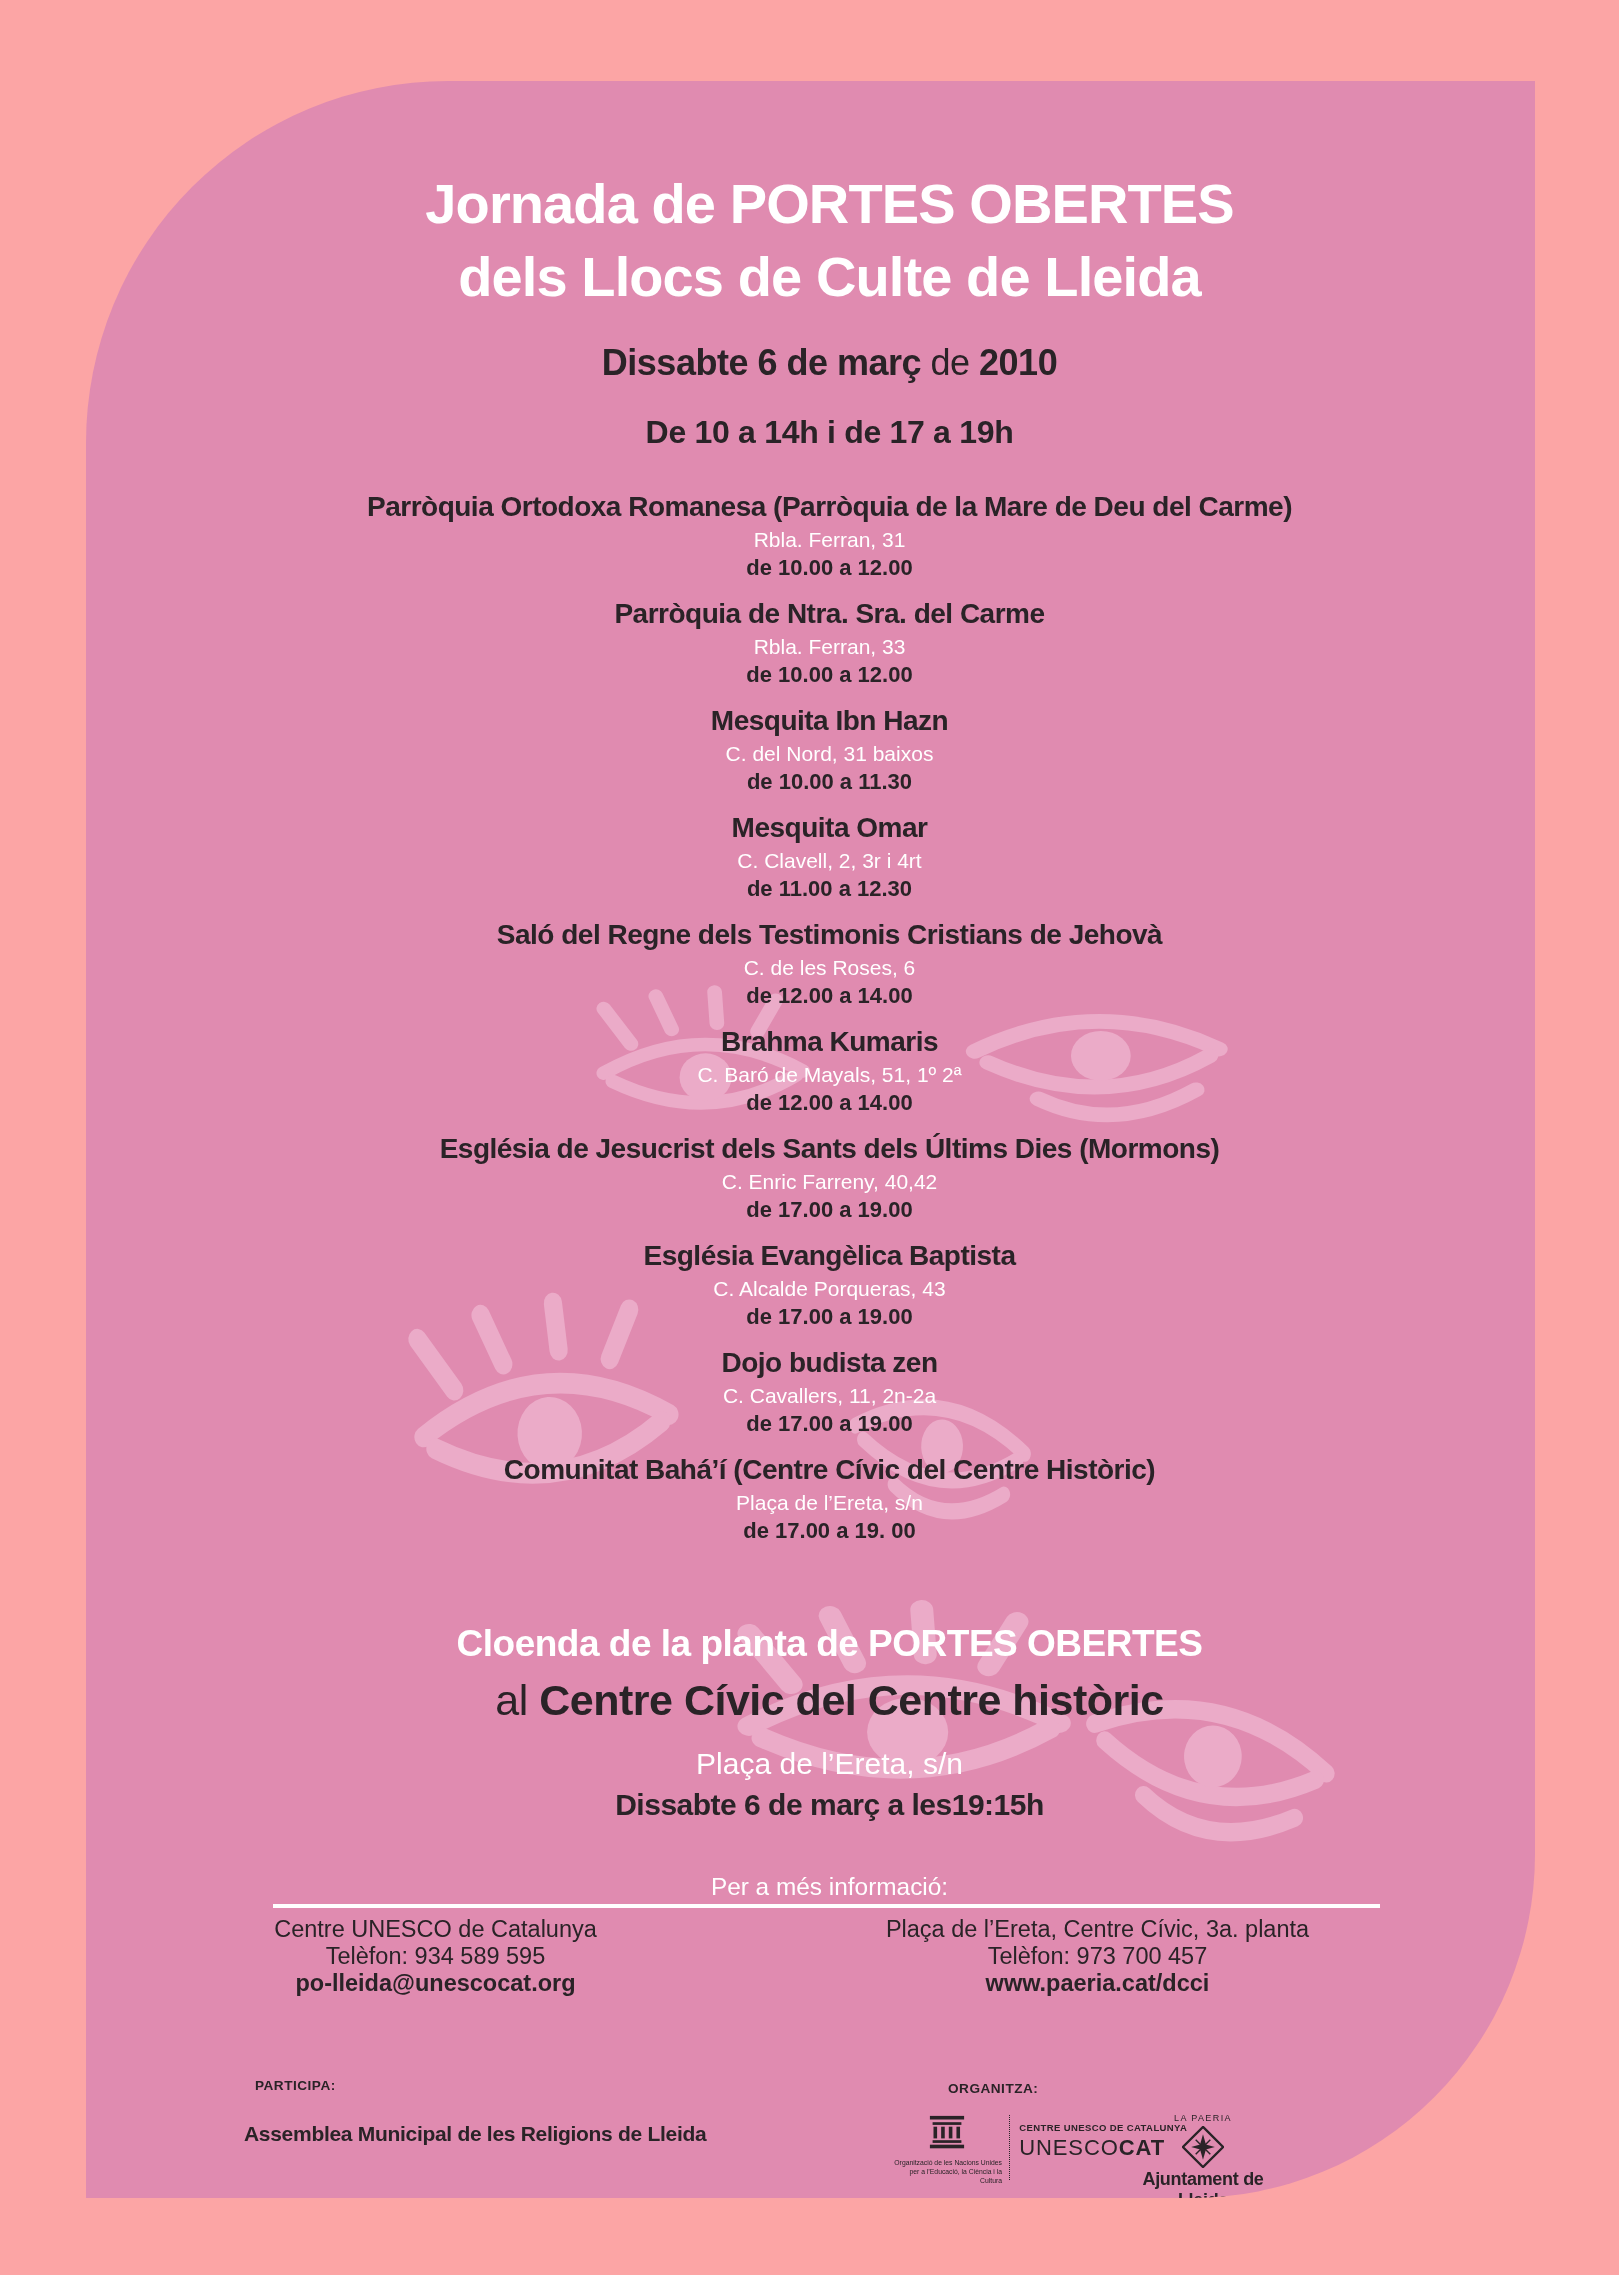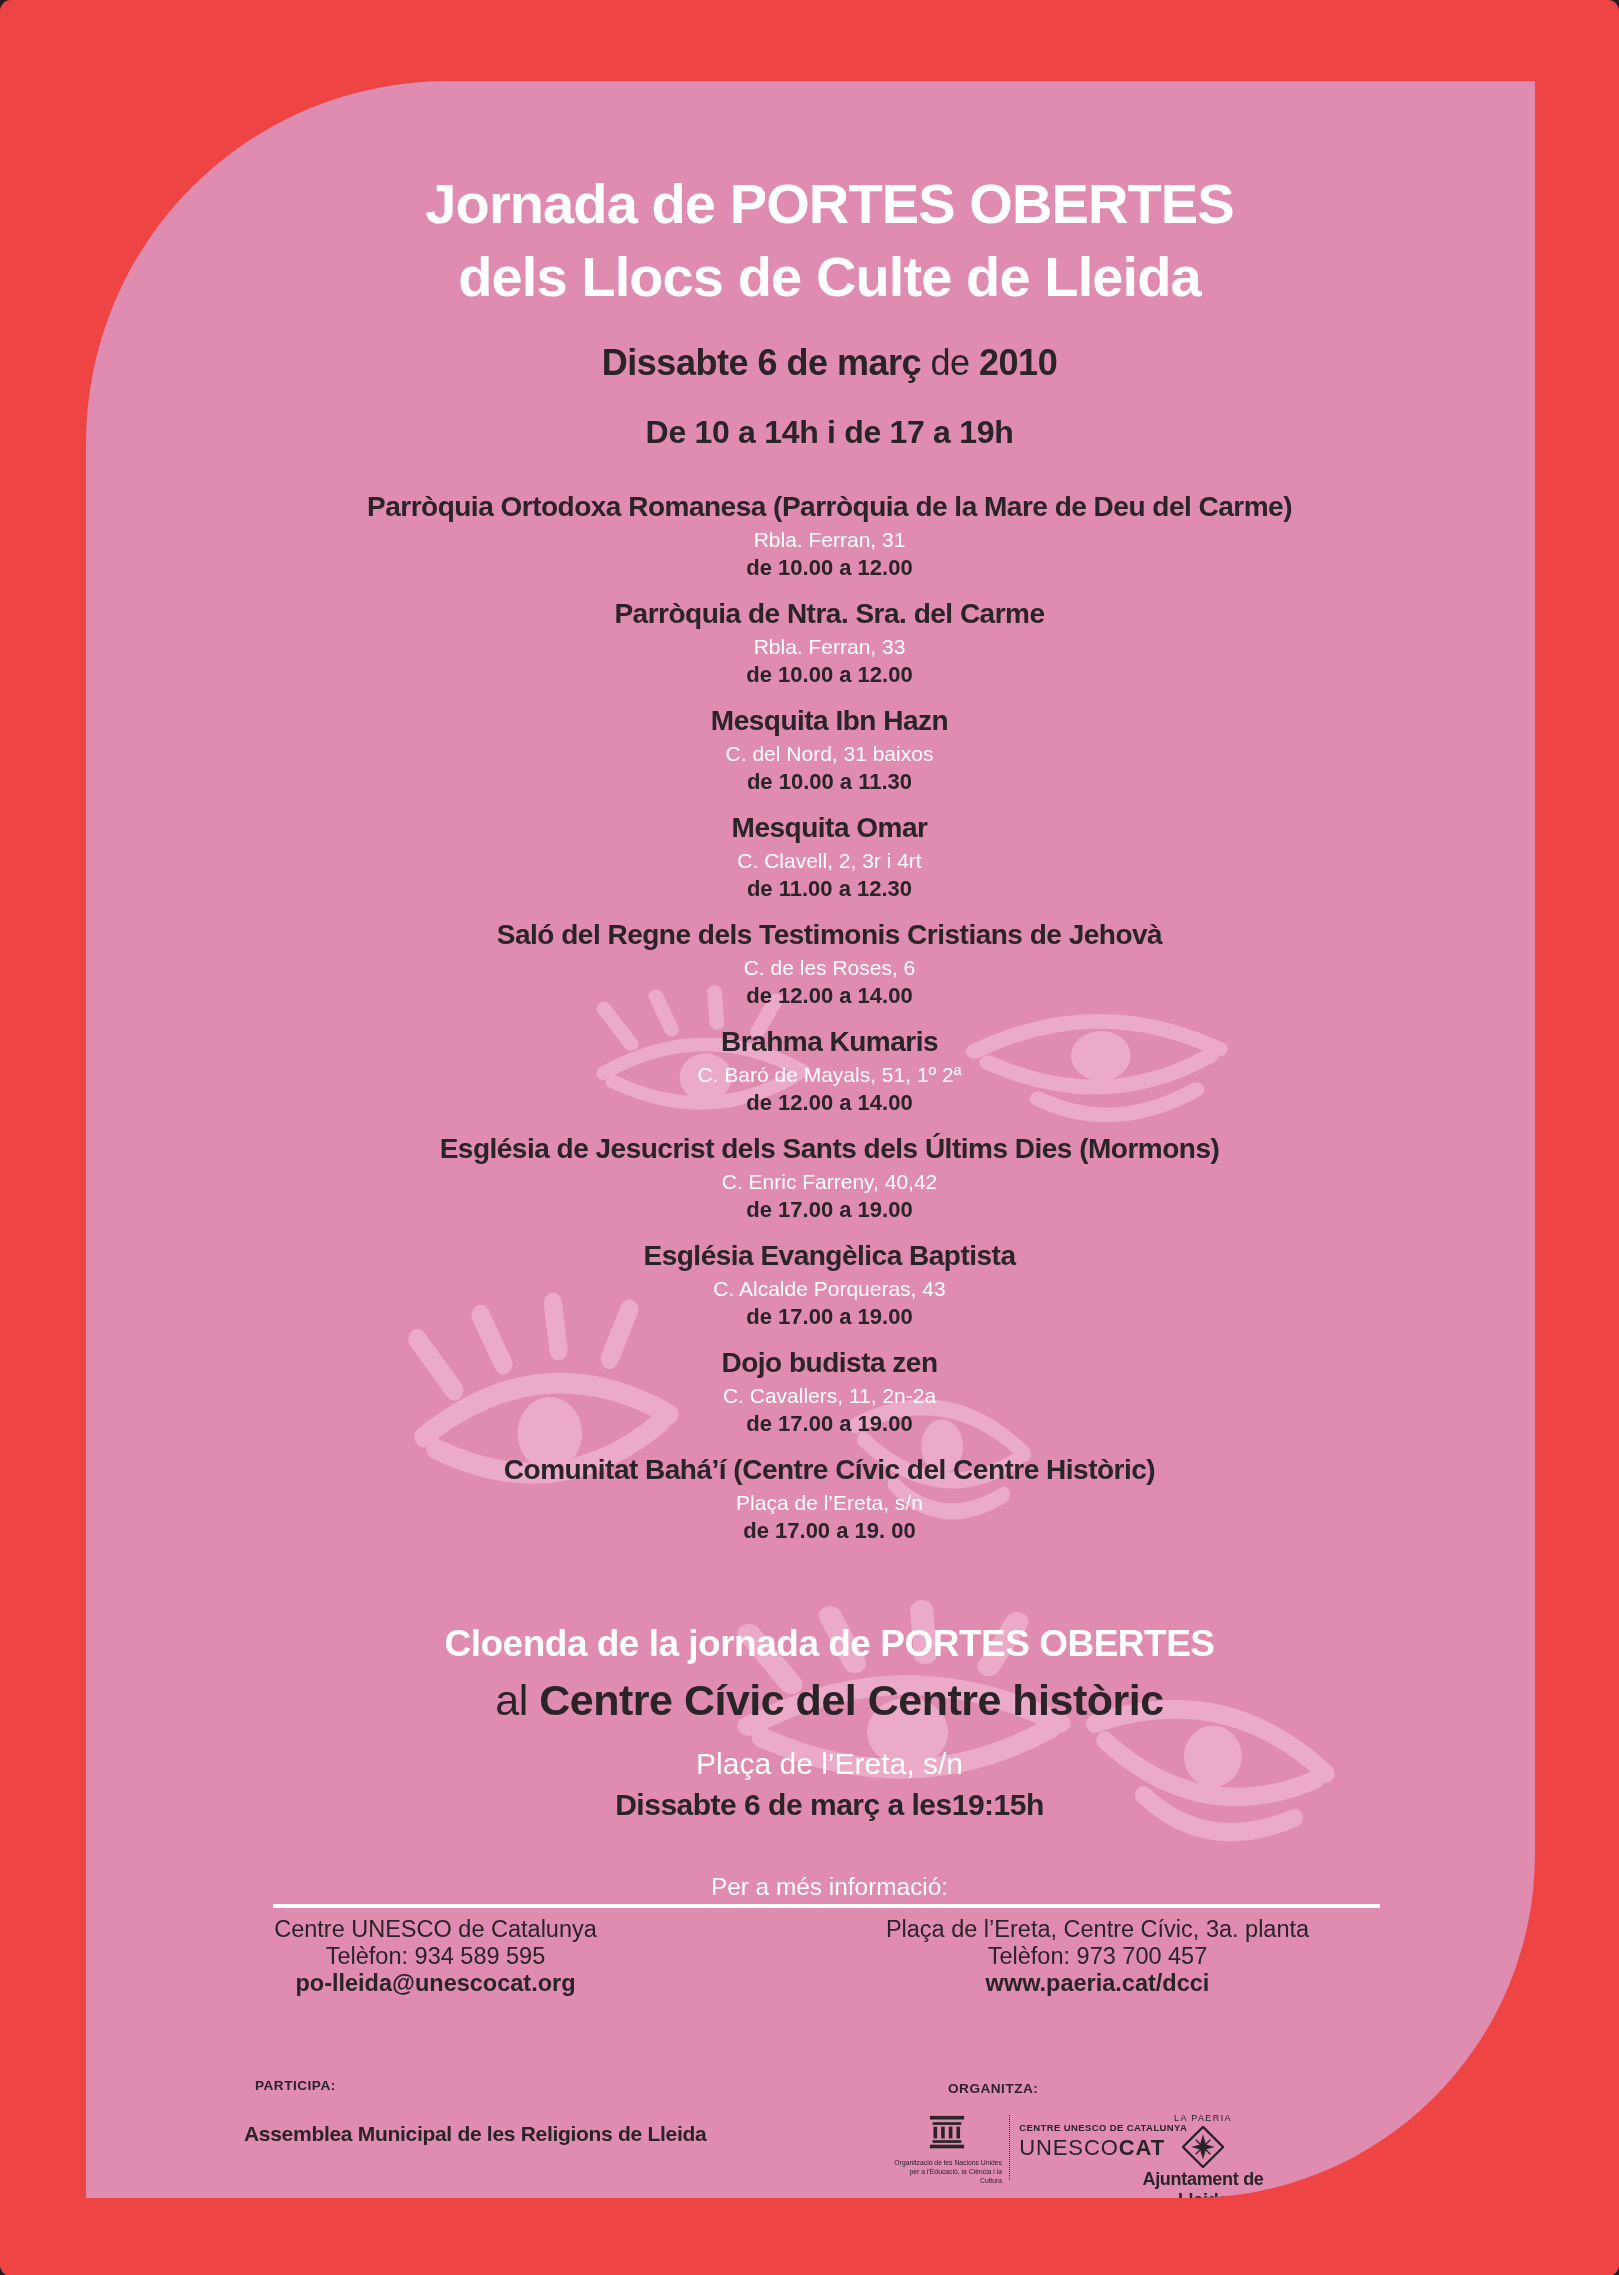--- a/index.html
+++ b/index.html
@@ -1,17 +1,17 @@
 <!DOCTYPE html>
 <html style="font-size:14.5px"><head>
 <meta charset="utf-8">
 <style>
   html,body{margin:0;padding:0;background:#231e1e;}
-  .stage{position:relative;width:1619px;height:2276px;background:#ef4444;overflow:hidden;
-         font-family:"Liberation Sans", sans-serif;color:#2a2327;border-radius:11px;}
+  .stage{position:relative;width:1619px;height:2276px;background:#fca5a5;overflow:hidden;
+         font-family:"Liberation Sans", sans-serif;color:#2a2327;}
   .panel{position:absolute;left:86px;top:81px;width:1449px;height:2117px;background:#e08bb0;
          border-radius:362px 0 344px 0;overflow:hidden;}
   .watermarks{position:absolute;left:0;top:0;width:1449px;height:2117px;pointer-events:none;}
   .watermarks path{stroke:#ebabc8;stroke-width:13;fill:none;stroke-linecap:round;}
   .watermarks circle{fill:#ebabc8;}
   .content{position:absolute;left:19px;top:0;width:1449px;height:2117px;}
   .ctr{position:absolute;left:0;width:100%;text-align:center;}
 
   .title{top:87px;color:#ffffff;font-size:56px;font-weight:800;line-height:1.3;letter-spacing:-0.9px;}
   .dateline{top:261px;font-size:36px;letter-spacing:-0.5px;}
@@ -149,21 +149,21 @@
           <div class="vtime">de 17.00 a 19.00</div>
         </div>
         <div class="venue">
           <div class="vname">Comunitat Bahá’í (Centre Cívic del Centre Històric)</div>
           <div class="vaddr">Plaça de l’Ereta, s/n</div>
           <div class="vtime">de 17.00 a 19. 00</div>
         </div>
       </div>
 
       <div class="ctr closing">
-        <div class="c1">Cloenda de la jornada de PORTES OBERTES</div>
+        <div class="c1">Cloenda de la planta de PORTES OBERTES</div>
         <div class="c2"><span class="r">al </span><span class="b">Centre Cívic del Centre històric</span></div>
         <div class="caddr">Plaça de l’Ereta, s/n</div>
         <div class="cdate">Dissabte 6 de març a les19:15h</div>
       </div>
 
       <div class="ctr info-heading">Per a més informació:</div>
       <div class="rule"></div>
 
       <div class="col col-left">
         <div>Centre UNESCO de Catalunya</div>

